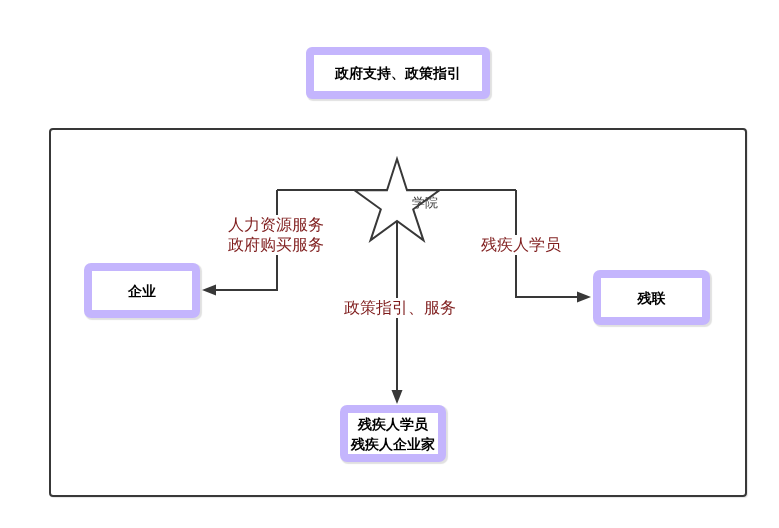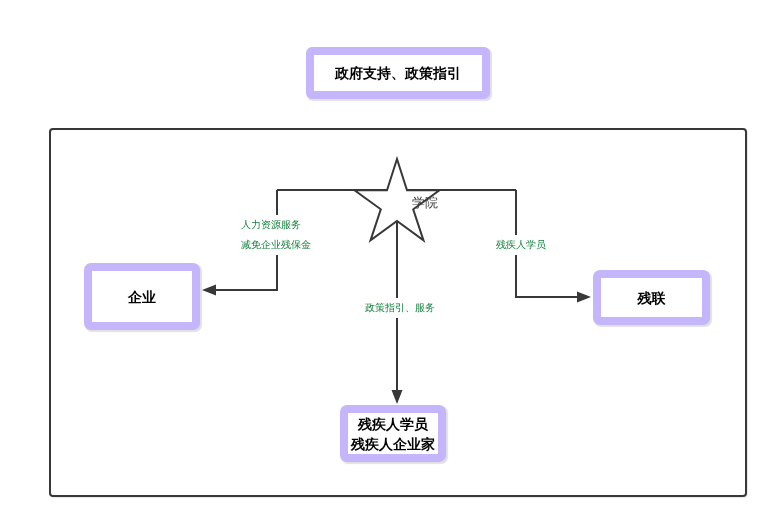--- a/index.html
+++ b/index.html
@@ -36,30 +36,30 @@
     font-size: 14px;
     line-height: 20px;
     color: #000000;
     box-shadow: 1.5px 1.5px 1px rgba(0,0,0,0.12);
     font-weight: bold;
   }
   .node.top-box     { left: 306px; top: 47px;  width: 184px; height: 52px; border-radius: 6px; }
   .container-box    { position: absolute; left: 49px; top: 128px; width: 698px; height: 369px;
                       box-sizing: border-box; border: 2px solid #383838; border-radius: 4px;
                       background: transparent; box-shadow: 1px 1px 1px rgba(0,0,0,0.10); }
-  .node.enterprise  { left: 84px;  top: 263px; width: 116px; height: 67px; border-radius: 7px; }
+  .node.enterprise  { left: 84px;  top: 263px; width: 116px; height: 55px; border-radius: 7px; }
   .node.federation  { left: 593px; top: 270px; width: 117px; height: 55px; border-radius: 7px; }
   .node.trainees    { left: 340px; top: 405px; width: 106px; height: 57px; border-radius: 7px; }
   .edge-label {
     position: absolute;
     background: #ffffff;
-    font-size: 10px;
+    font-size: 16px;
     line-height: 20px;
-    text-align: left;
-    color: #15803d;
+    text-align: right;
+    color: #7f1d1d;
     white-space: nowrap;
     padding: 0 2px;
     transform: translateX(-50%);
   }
   .edge-label.left-label   { left: 276px; top: 215px; }
   .edge-label.right-label  { left: 521px; top: 235px; }
   .edge-label.middle-label { left: 400px; top: 298px; }
   .star-label {
     position: absolute;
     left: 397px;
@@ -96,21 +96,21 @@
     <path d="M 397 215 V 392" fill="none" stroke="#383838" stroke-width="2"></path>
     <polygon points="397,404 391.5,390 402.5,390" fill="#383838"></polygon>
 
     <polygon points="397,159 407,190.2 439.8,190.1 413.2,209.3 423.5,240.4 397,221 370.5,240.4 380.8,209.3 354.2,190.1 387,190.2" fill="#ffffff" stroke="#383838" stroke-width="2" stroke-linejoin="miter"></polygon>
   </svg>
 
   <div class="star-label">学院</div>
 
   <div class="edge-label left-label">
     <span class="lbl-line">人力资源服务</span>
-    <span class="lbl-line">减免企业残保金</span>
+    <span class="lbl-line">政府购买服务</span>
   </div>
 
   <div class="edge-label right-label">
     <span class="lbl-line">残疾人学员</span>
   </div>
 
   <div class="edge-label middle-label">
     <span class="lbl-line">政策指引、服务</span>
   </div>
 

